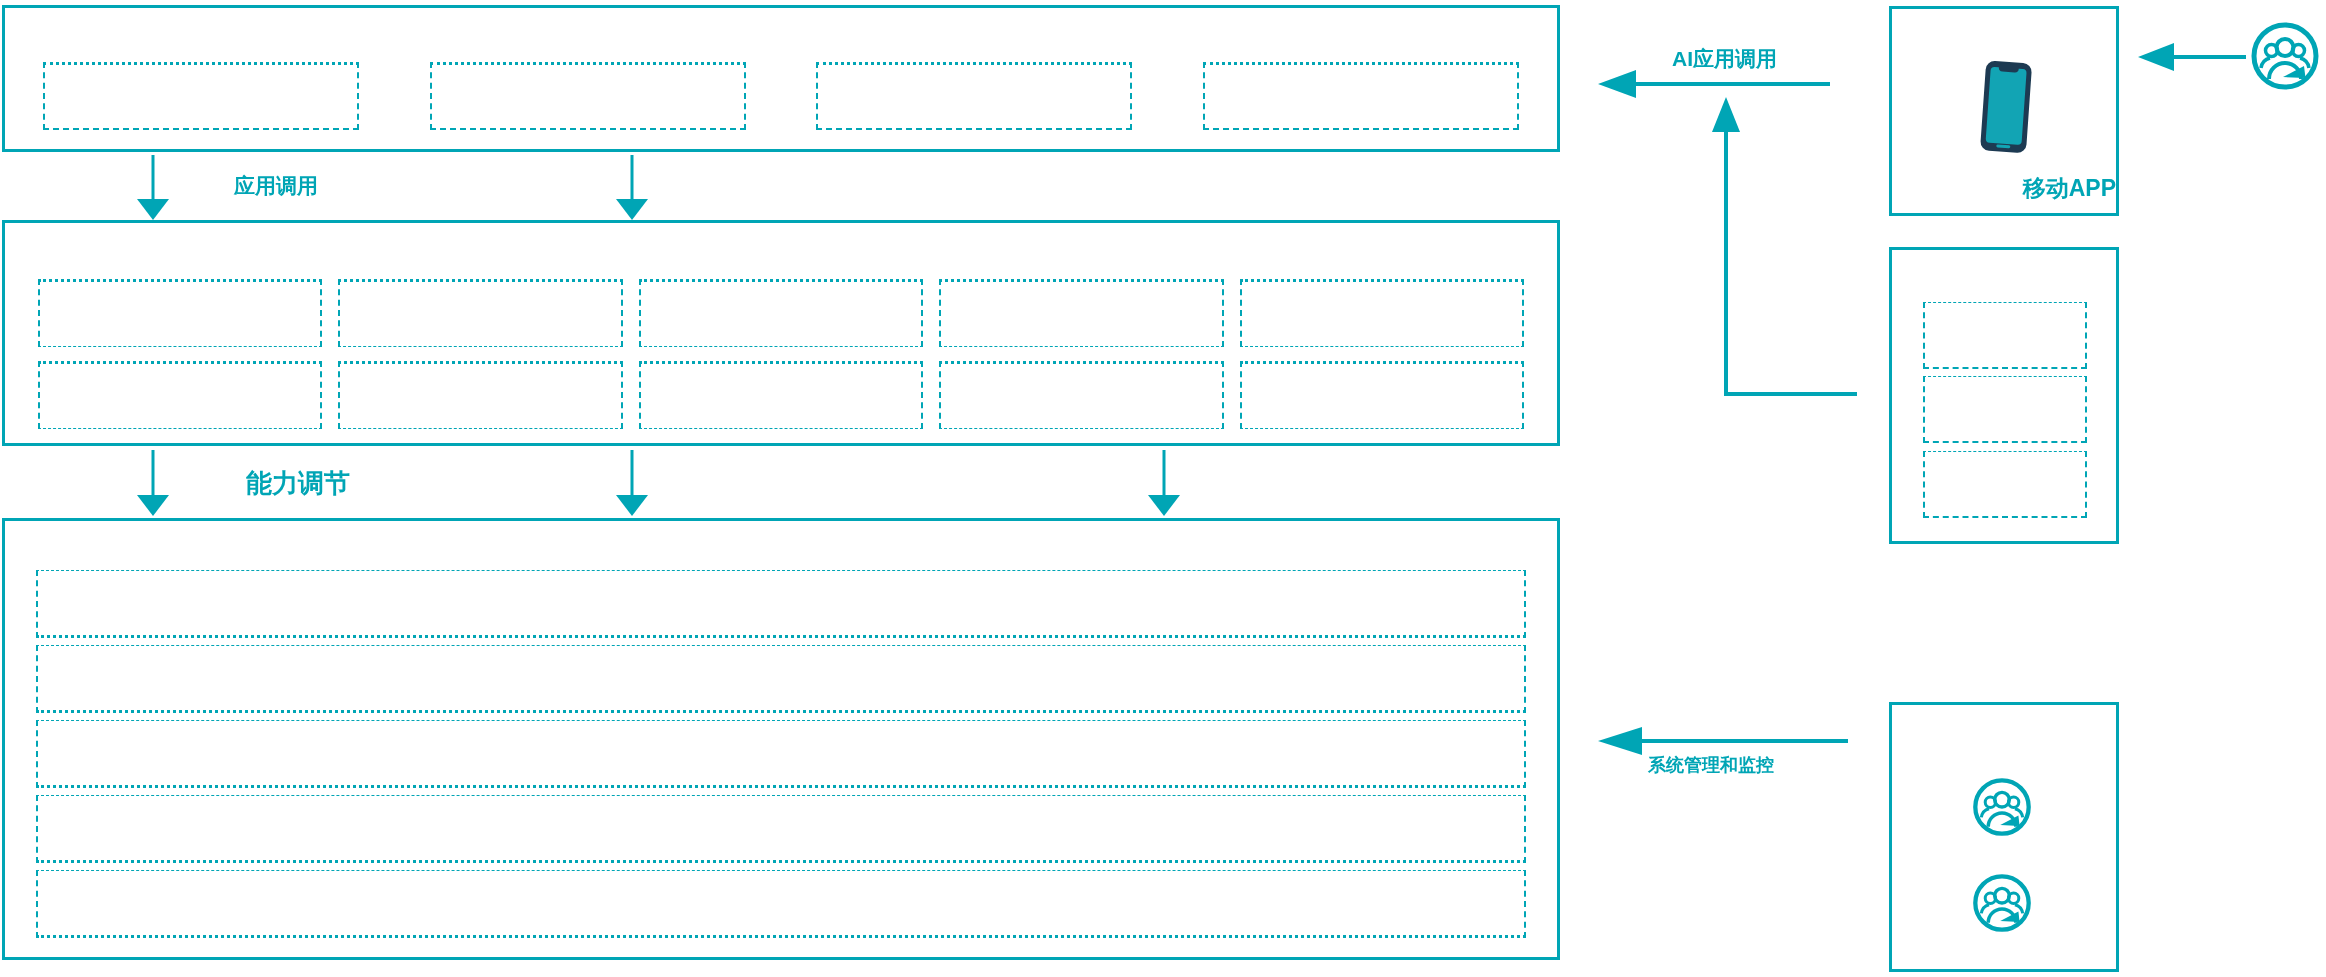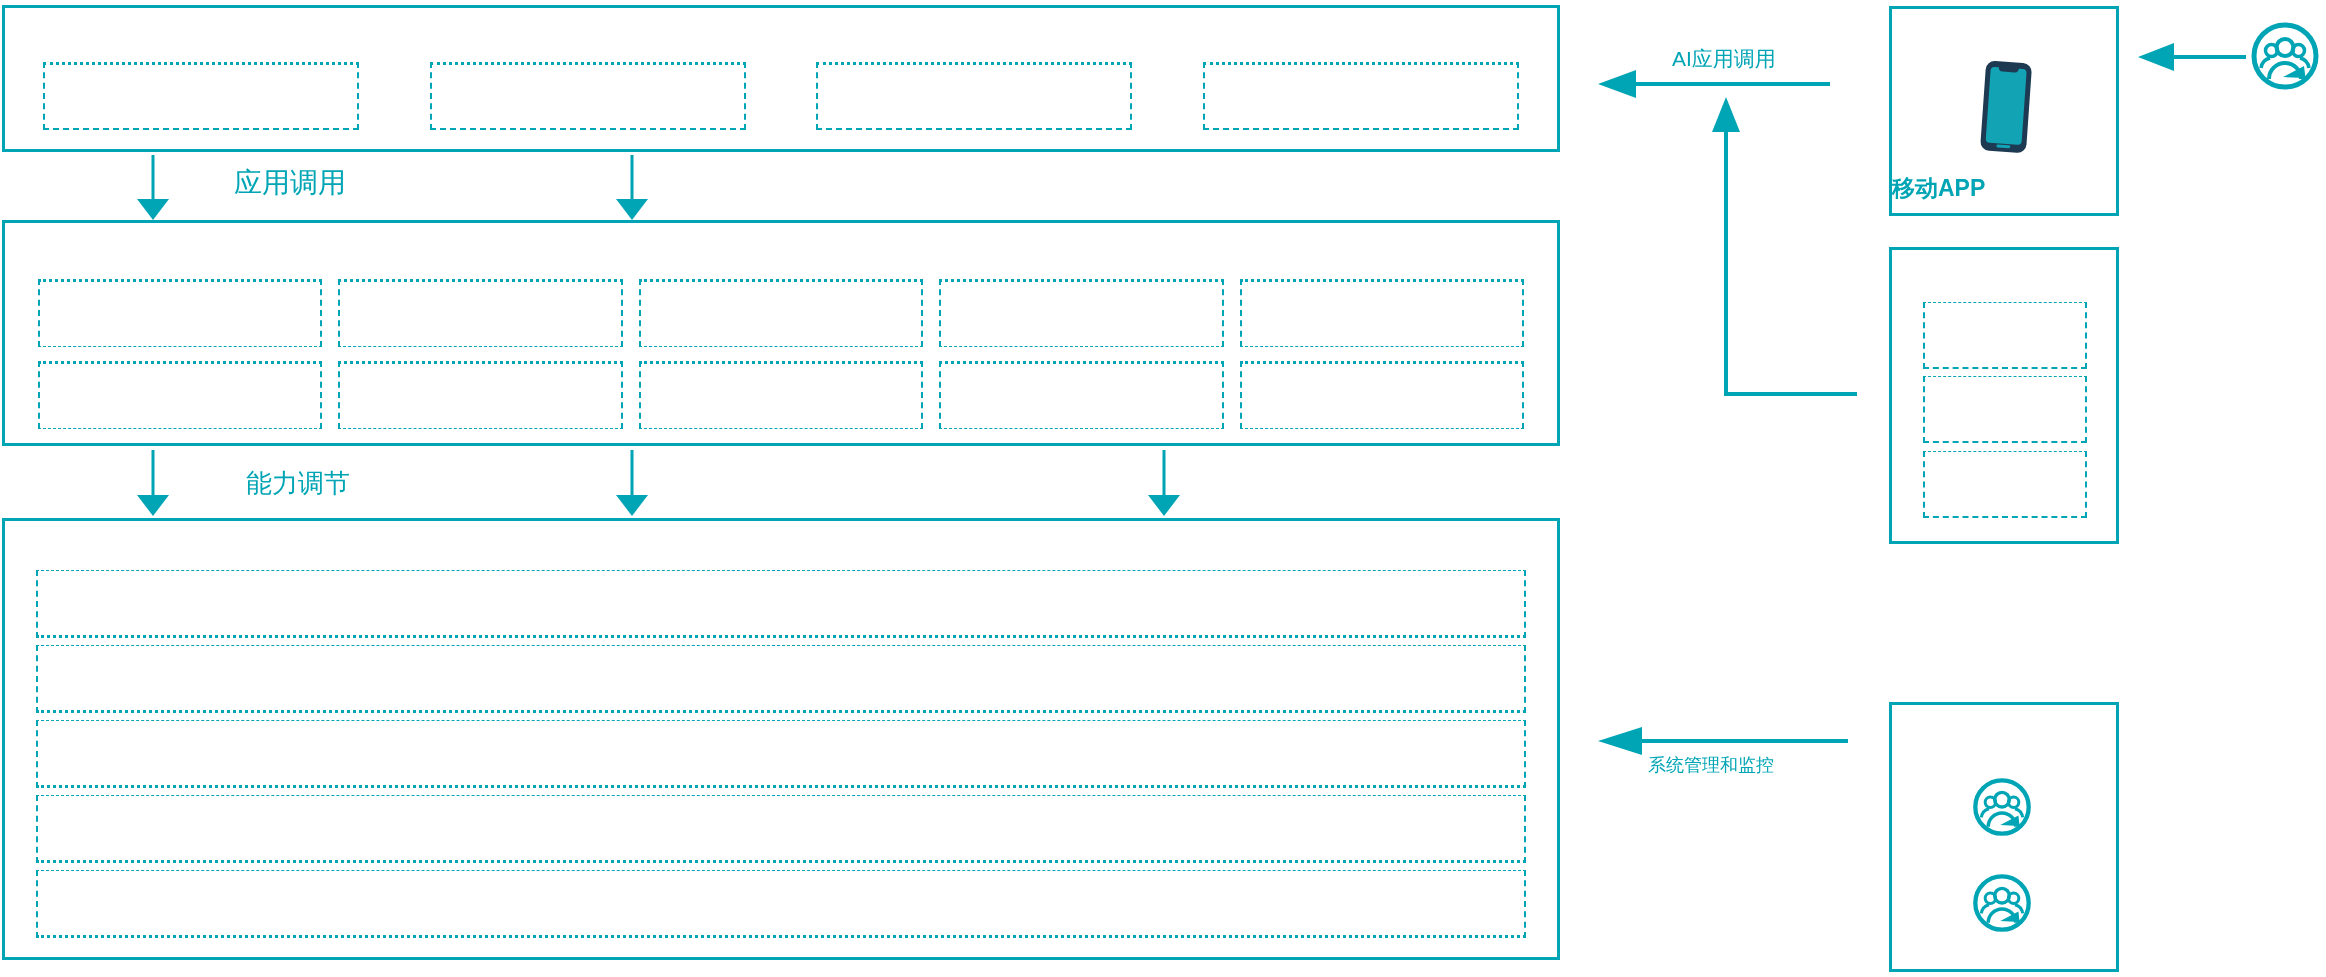--- a/index.html
+++ b/index.html
@@ -28,26 +28,26 @@
   #mobile-box{left:1889px;top:6px;width:230px;height:210px;}
   #module-box{left:1889px;top:247px;width:230px;height:297px;}
   #users-box{left:1889px;top:702px;width:230px;height:270px;}
 
   #module-box .dbox{position:absolute;left:31px;width:164px;height:67px;border-top-width:1px;}
   #module-box .dbox:nth-child(1){top:52px;}
   #module-box .dbox:nth-child(2){top:126px;}
   #module-box .dbox:nth-child(3){top:201px;}
 
   
-  .lbl{position:absolute;color:var(--accent);font-weight:normal;white-space:nowrap;text-align:right;}
-  #lbl-app-call{left:234px;top:164px;font-size:28px;}
+  .lbl{position:absolute;color:var(--accent);font-weight:bold;white-space:nowrap;text-align:right;}
+  #lbl-app-call{left:234px;top:172px;font-size:21px;}
   #lbl-cap-adjust{left:246px;top:466px;font-size:26px;}
   #lbl-ai-call{left:1672px;top:45px;font-size:21px;}
   #lbl-sys-mon{left:1648px;top:753px;font-size:18px;}
-  #lbl-mobile-app{position:absolute;left:0;right:0;top:164px;text-align:left;color:var(--accent);font-weight:bold;font-size:23px;}
+  #lbl-mobile-app{position:absolute;left:0;right:0;top:164px;text-align:right;color:var(--accent);font-weight:bold;font-size:23px;}
 
   
   #arrow-layer{position:absolute;left:0;top:0;pointer-events:none;}
   #arrow-layer .shaft{stroke:var(--accent);stroke-width:3;fill:none;}
   #arrow-layer .shaft-thick{stroke:var(--accent);stroke-width:4;fill:none;}
   #arrow-layer .head{fill:var(--accent);stroke:none;}
 
   .gicon{position:absolute;width:72px;height:72px;}
   .gicon .st{stroke:var(--accent);fill:none;}
   .gicon .fl{fill:var(--accent);stroke:none;}

